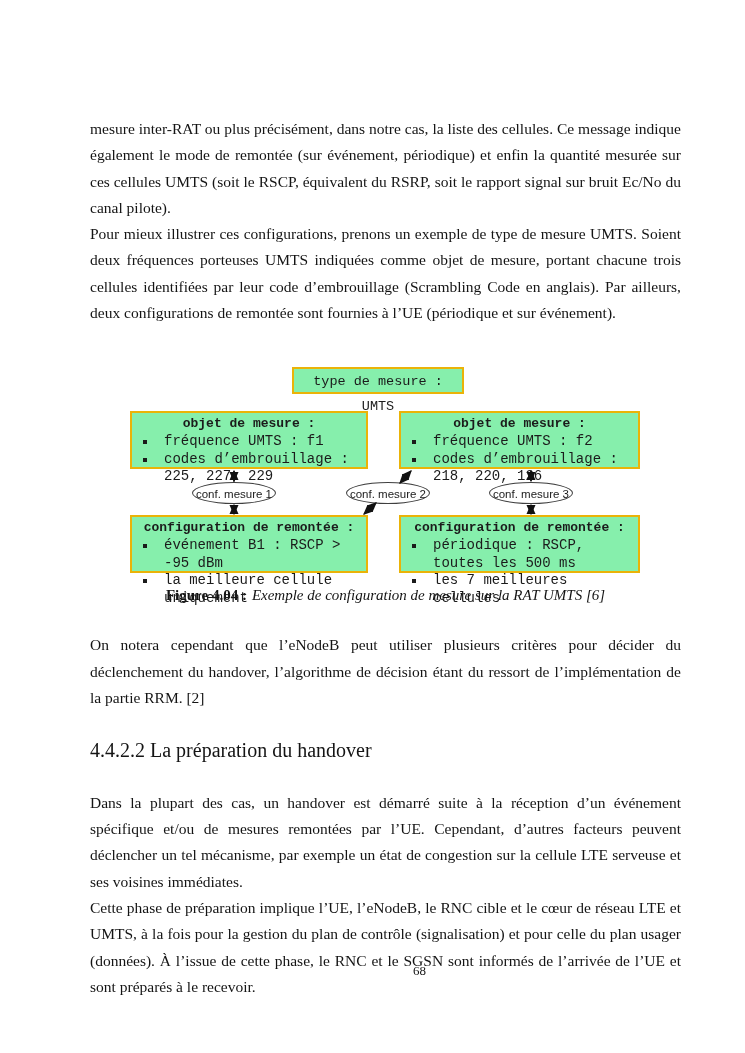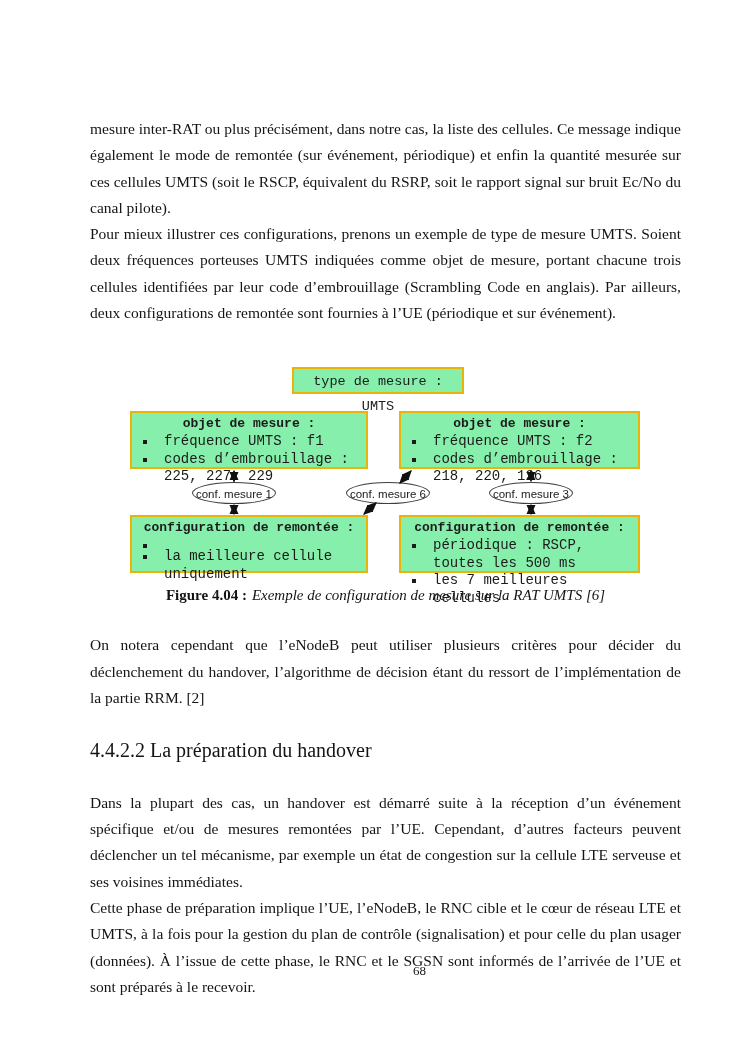--- a/index.html
+++ b/index.html
@@ -126,41 +126,42 @@
       <div class="ditem">
         <span class="blt"></span>
         <span>codes d’embrouillage : 218, 220, 126</span>
       </div>
     </div>
 
     <div class="dbox conf-left">
       <div class="dtitle">configuration de remontée :</div>
       <div class="ditem">
         <span class="blt"></span>
+        <span>événement B1 : RSCP &gt; -95 dBm</span>
       </div>
       <div class="ditem">
         <span class="blt"></span>
         <span>la meilleure cellule uniquement</span>
       </div>
     </div>
 
     <div class="dbox conf-right">
       <div class="dtitle">configuration de remontée :</div>
       <div class="ditem">
         <span class="blt"></span>
         <span>périodique : RSCP, toutes les 500 ms</span>
       </div>
       <div class="ditem">
         <span class="blt"></span>
         <span>les 7 meilleures cellules</span>
       </div>
     </div>
 
     <div class="ellipse ellipse-1">conf. mesure 1</div>
-    <div class="ellipse ellipse-2">conf. mesure 6</div>
+    <div class="ellipse ellipse-2">conf. mesure 2</div>
     <div class="ellipse ellipse-3">conf. mesure 3</div>
 
     <svg class="connectors" width="745" height="216">
       <defs>
         <marker id="ah-end" markerWidth="8" markerHeight="7" refX="7" refY="3.5" orient="auto">
           <path d="M0,0 L8,3.5 L0,7 Z" fill="#111"></path>
         </marker>
         <marker id="ah-start" markerWidth="8" markerHeight="7" refX="7" refY="3.5" orient="auto-start-reverse">
           <path d="M0,0 L8,3.5 L0,7 Z" fill="#111"></path>
         </marker>

